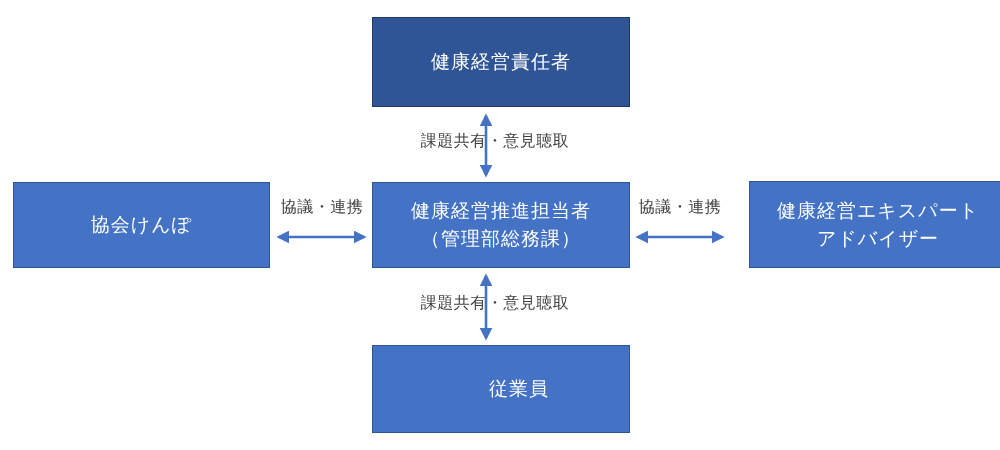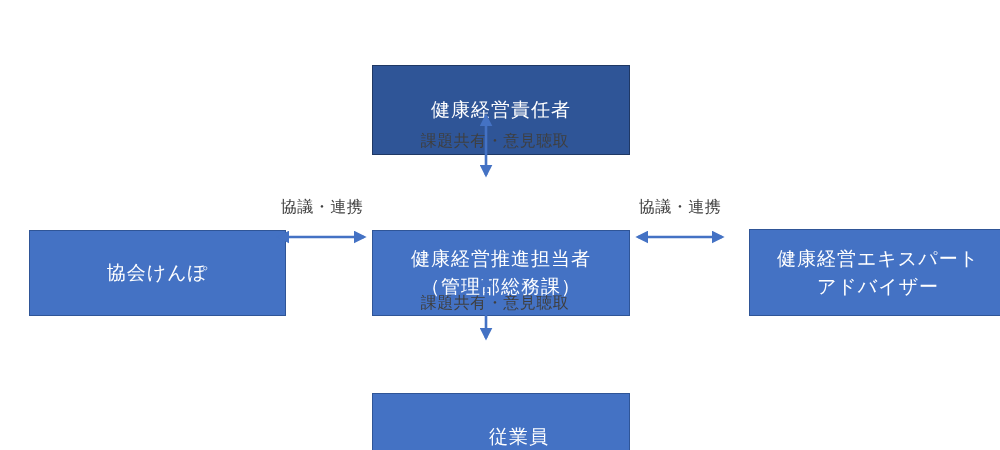--- a/index.html
+++ b/index.html
@@ -17,32 +17,31 @@
     display:flex;
     flex-direction:column;
     align-items:center;
     justify-content:center;
     text-align:left;
     color:#ffffff;
     font-size:19px;
     line-height:1.45;
     letter-spacing:1px;
     z-index:1;
-    margin-top:48px;
   }
   .node.primary{
     background:#4472C4;
     border:1.5px solid #2F5597;
   }
   .node.dark{
     background:#2F5597;
     border:1.5px solid #1F3864;
   }
   .node-top   {left:372px; top:17px;  width:258px; height:90px;}
-  .node-left  {left:29px;  top:182px; width:257px; height:86px;gap:14px;}
+  .node-left  {left:13px;  top:182px; width:257px; height:86px;gap:14px;}
   .node-center{left:372px; top:182px; width:258px; height:86px;}
   .node-right {left:749px; top:181px; width:258px; height:87px;}
   .node-bottom{left:372px; top:345px; width:258px; height:88px;padding-left:36px;}
   .edge-label{
     position:absolute;
     transform:translateX(-50%);
     font-size:16px;
     color:#3F3F3F;
     letter-spacing:0.5px;
     white-space:nowrap;

